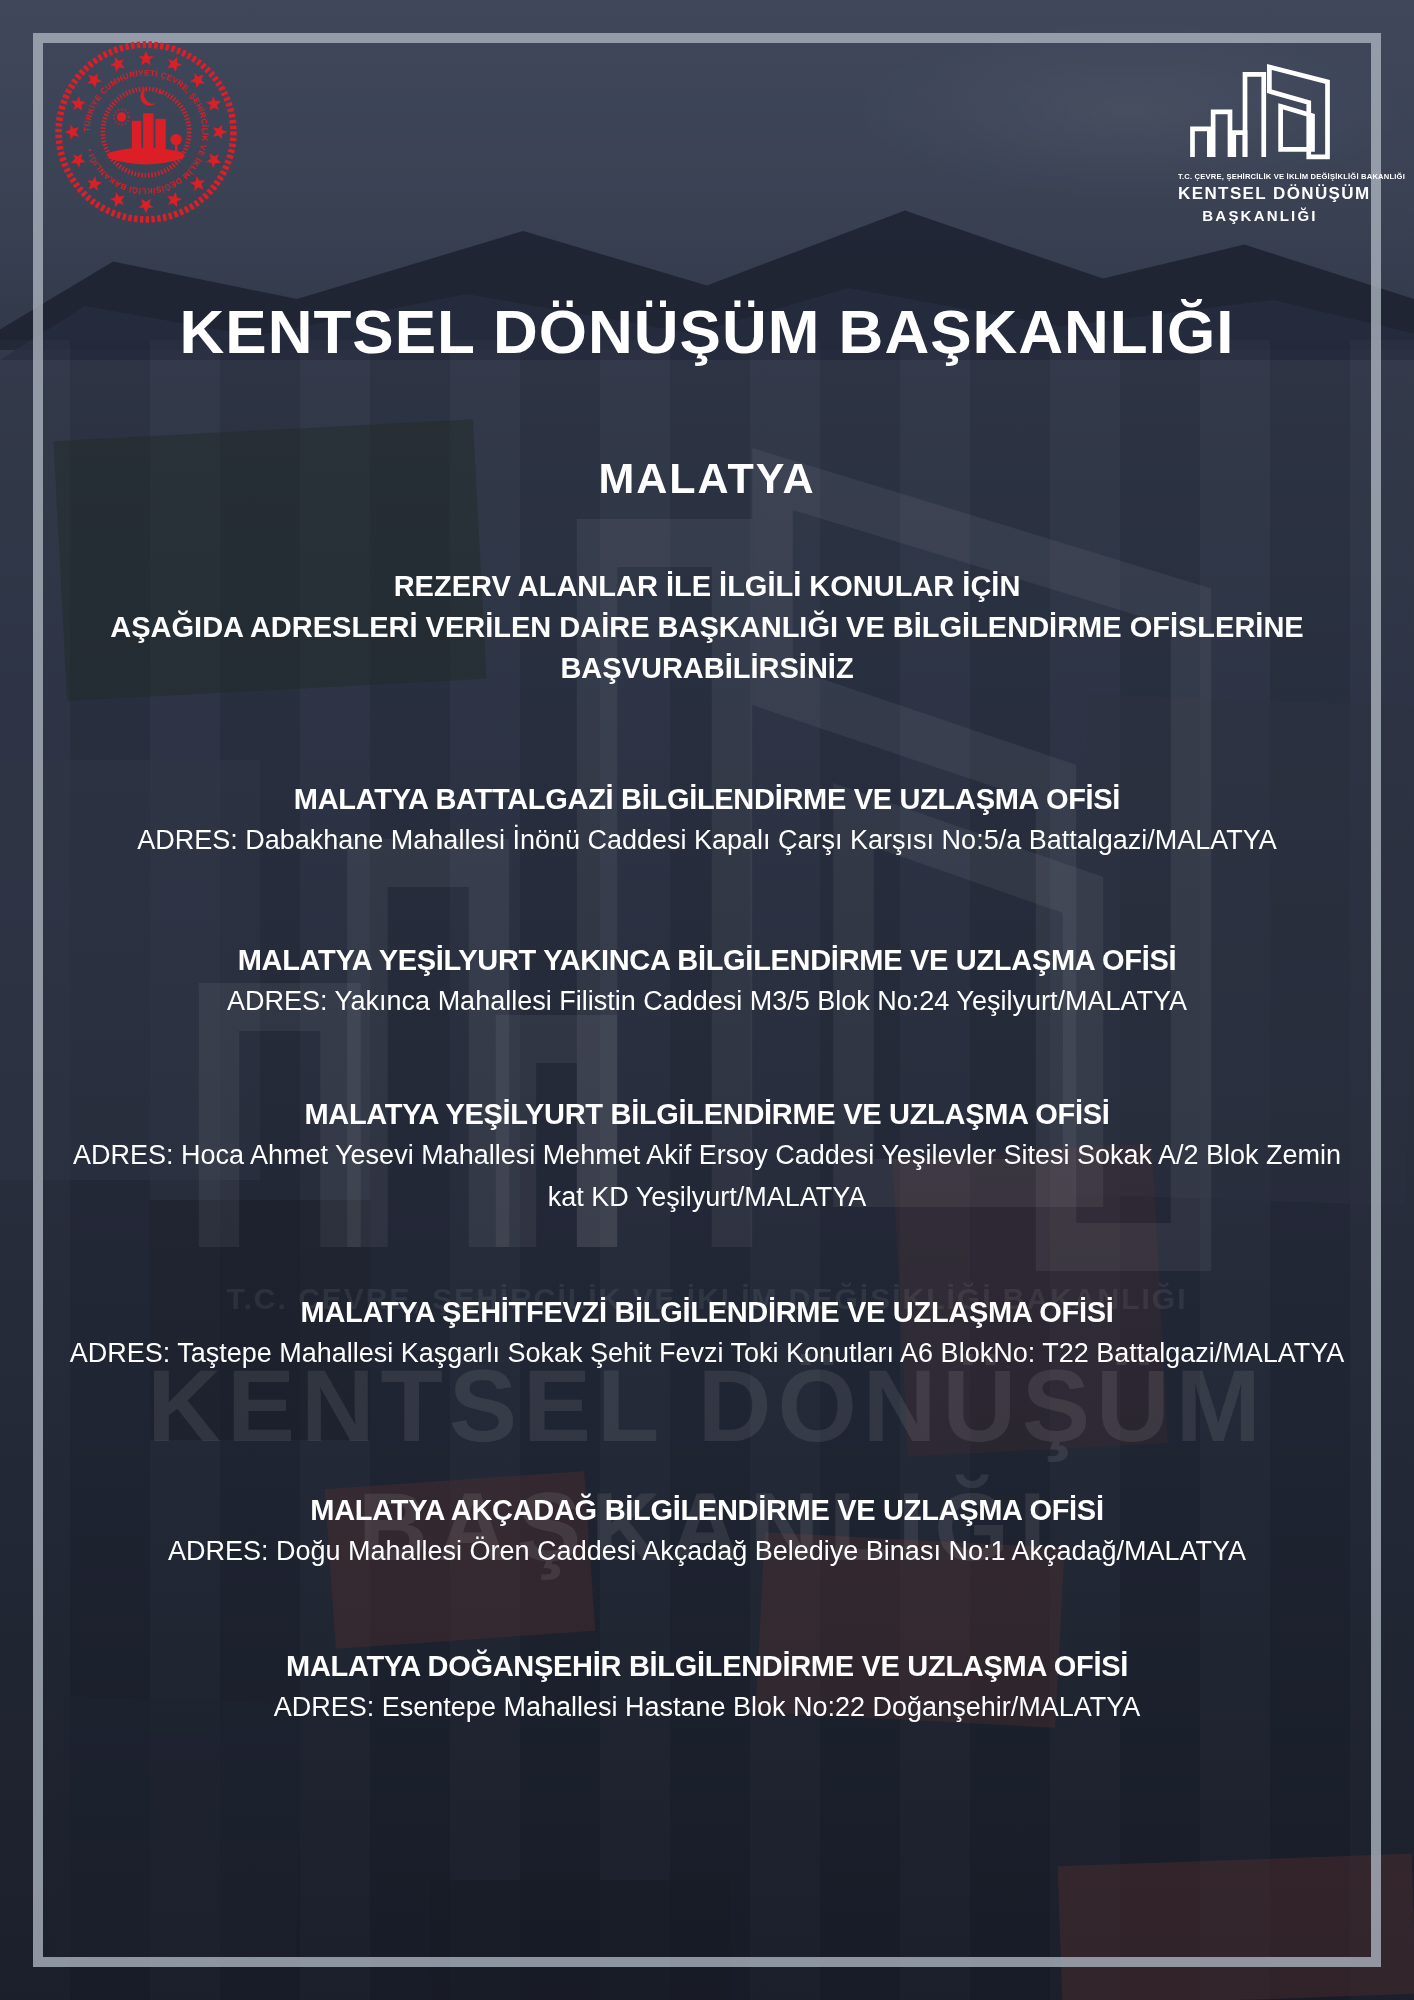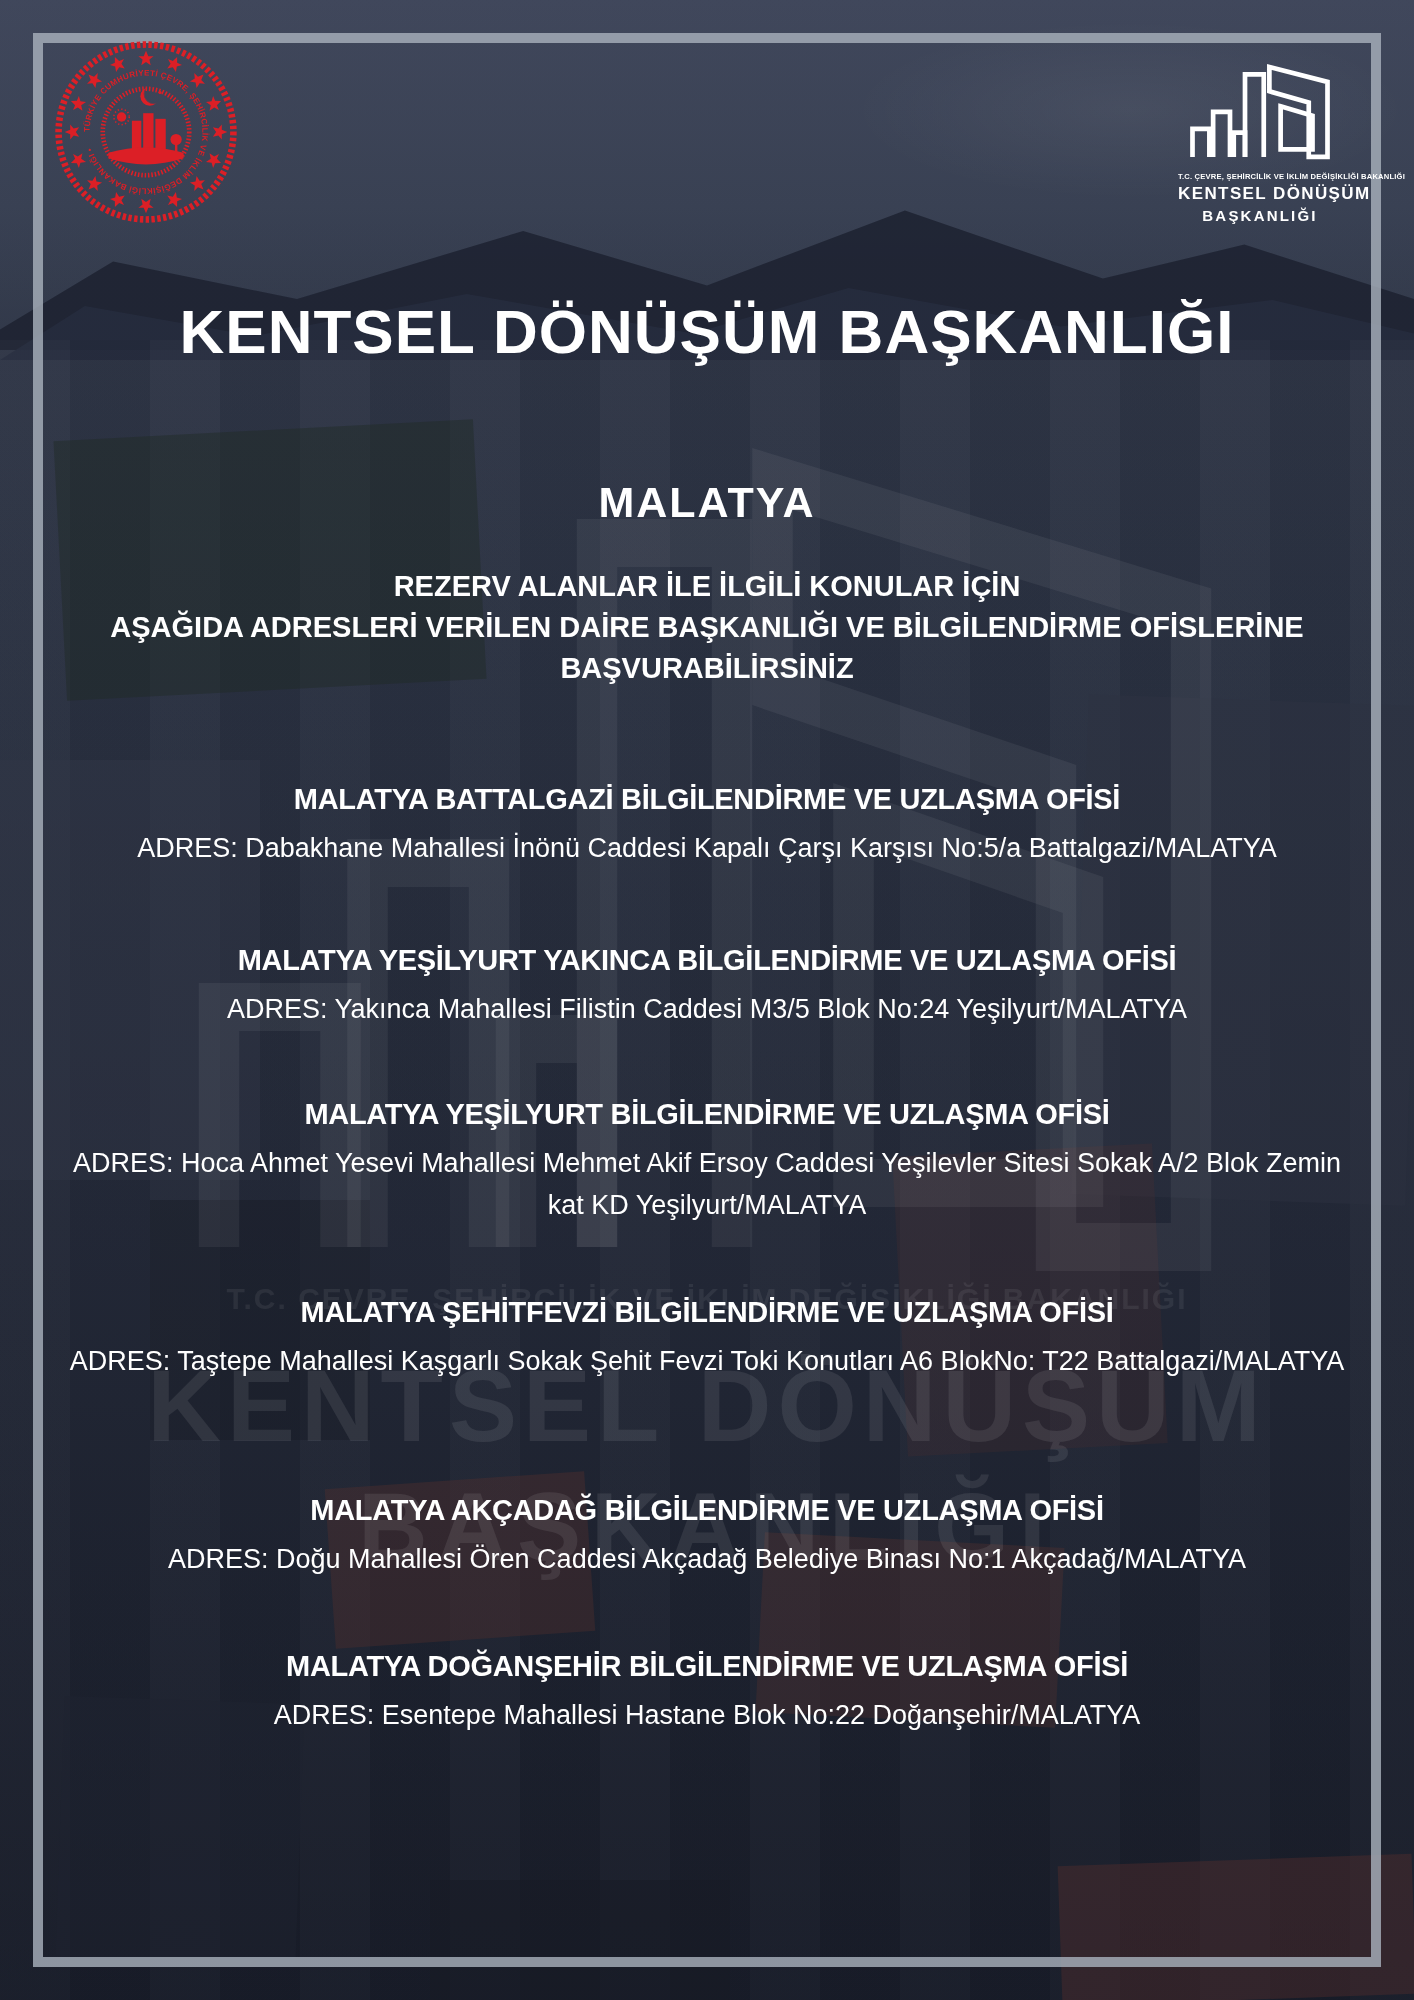--- a/index.html
+++ b/index.html
@@ -42,25 +42,25 @@
   
   .seal{position:absolute;left:52px;top:38px;width:188px;height:188px;}
   .logo{position:absolute;left:1178px;top:52px;width:164px;text-align:center;}
   .logo svg{display:block;margin:0 auto;}
   .logo-ministry{font-size:7.6px;font-weight:bold;letter-spacing:.2px;margin-top:2px;white-space:nowrap;}
   .logo-line1{font-size:17px;font-weight:bold;letter-spacing:1.4px;margin-top:3px;white-space:nowrap;}
   .logo-line2{font-size:15px;font-weight:bold;letter-spacing:2.2px;margin-top:3px;white-space:nowrap;}
   
   .center{position:absolute;left:0;width:1414px;text-align:center;}
   .page-title{top:296px;font-size:62px;font-weight:bold;letter-spacing:1px;}
-  .page-subtitle{top:478px;font-size:43px;font-weight:bold;letter-spacing:2px;}
+  .page-subtitle{top:454px;font-size:43px;font-weight:bold;letter-spacing:2px;}
   .intro{top:566px;font-size:29px;font-weight:bold;line-height:41px;padding:0 60px;box-sizing:border-box;}
   .office{left:0;width:1414px;position:absolute;text-align:center;padding:0 64px;box-sizing:border-box;}
   .office-name{font-size:29px;font-weight:bold;letter-spacing:-0.3px;text-underline-offset:7px;text-decoration-thickness:2px;}
-  .office-address{font-size:27px;font-weight:400;margin-top:11px;line-height:42px;}
+  .office-address{font-size:27px;font-weight:400;margin-top:3px;line-height:42px;}
   .o1{top:783px;} .o2{top:944px;} .o3{top:1098px;} .o4{top:1296px;} .o5{top:1494px;} .o6{top:1650px;}
 </style>
 </head>
 <body>
 
 <div class="poster">
 
   <div class="bg">
     <div class="bg-sky"></div>
     <div class="bg-cloud"></div>

